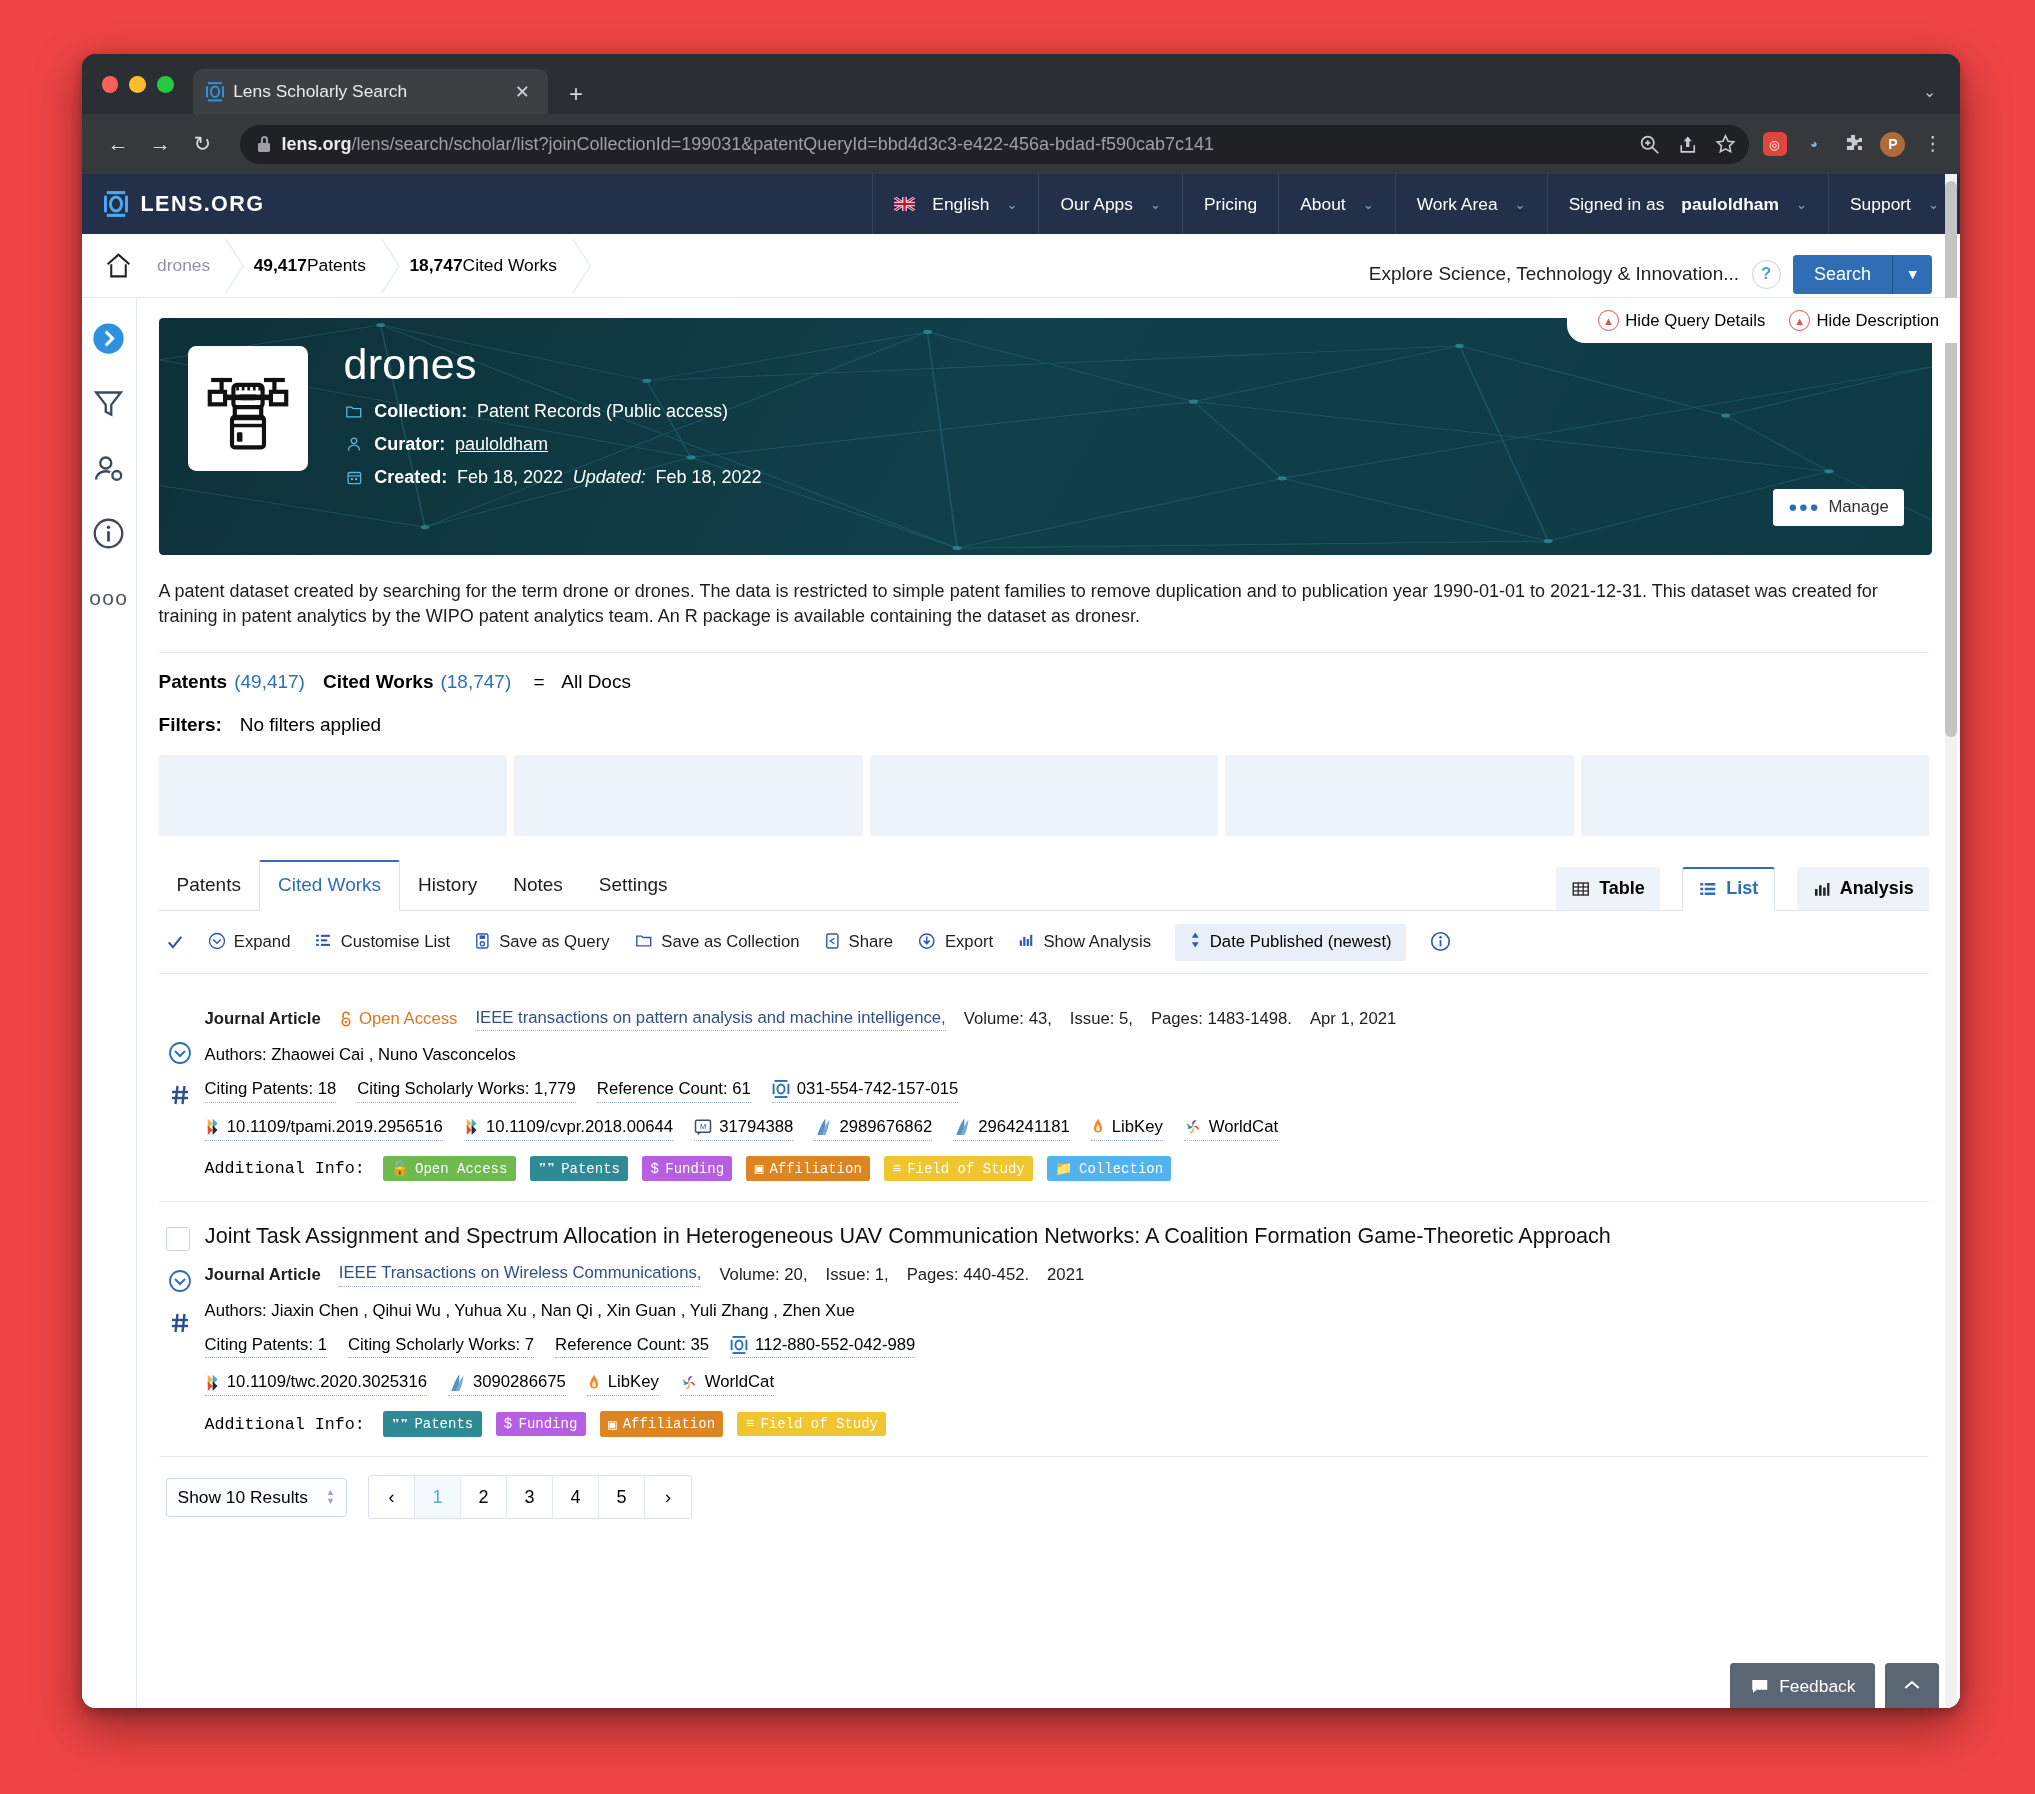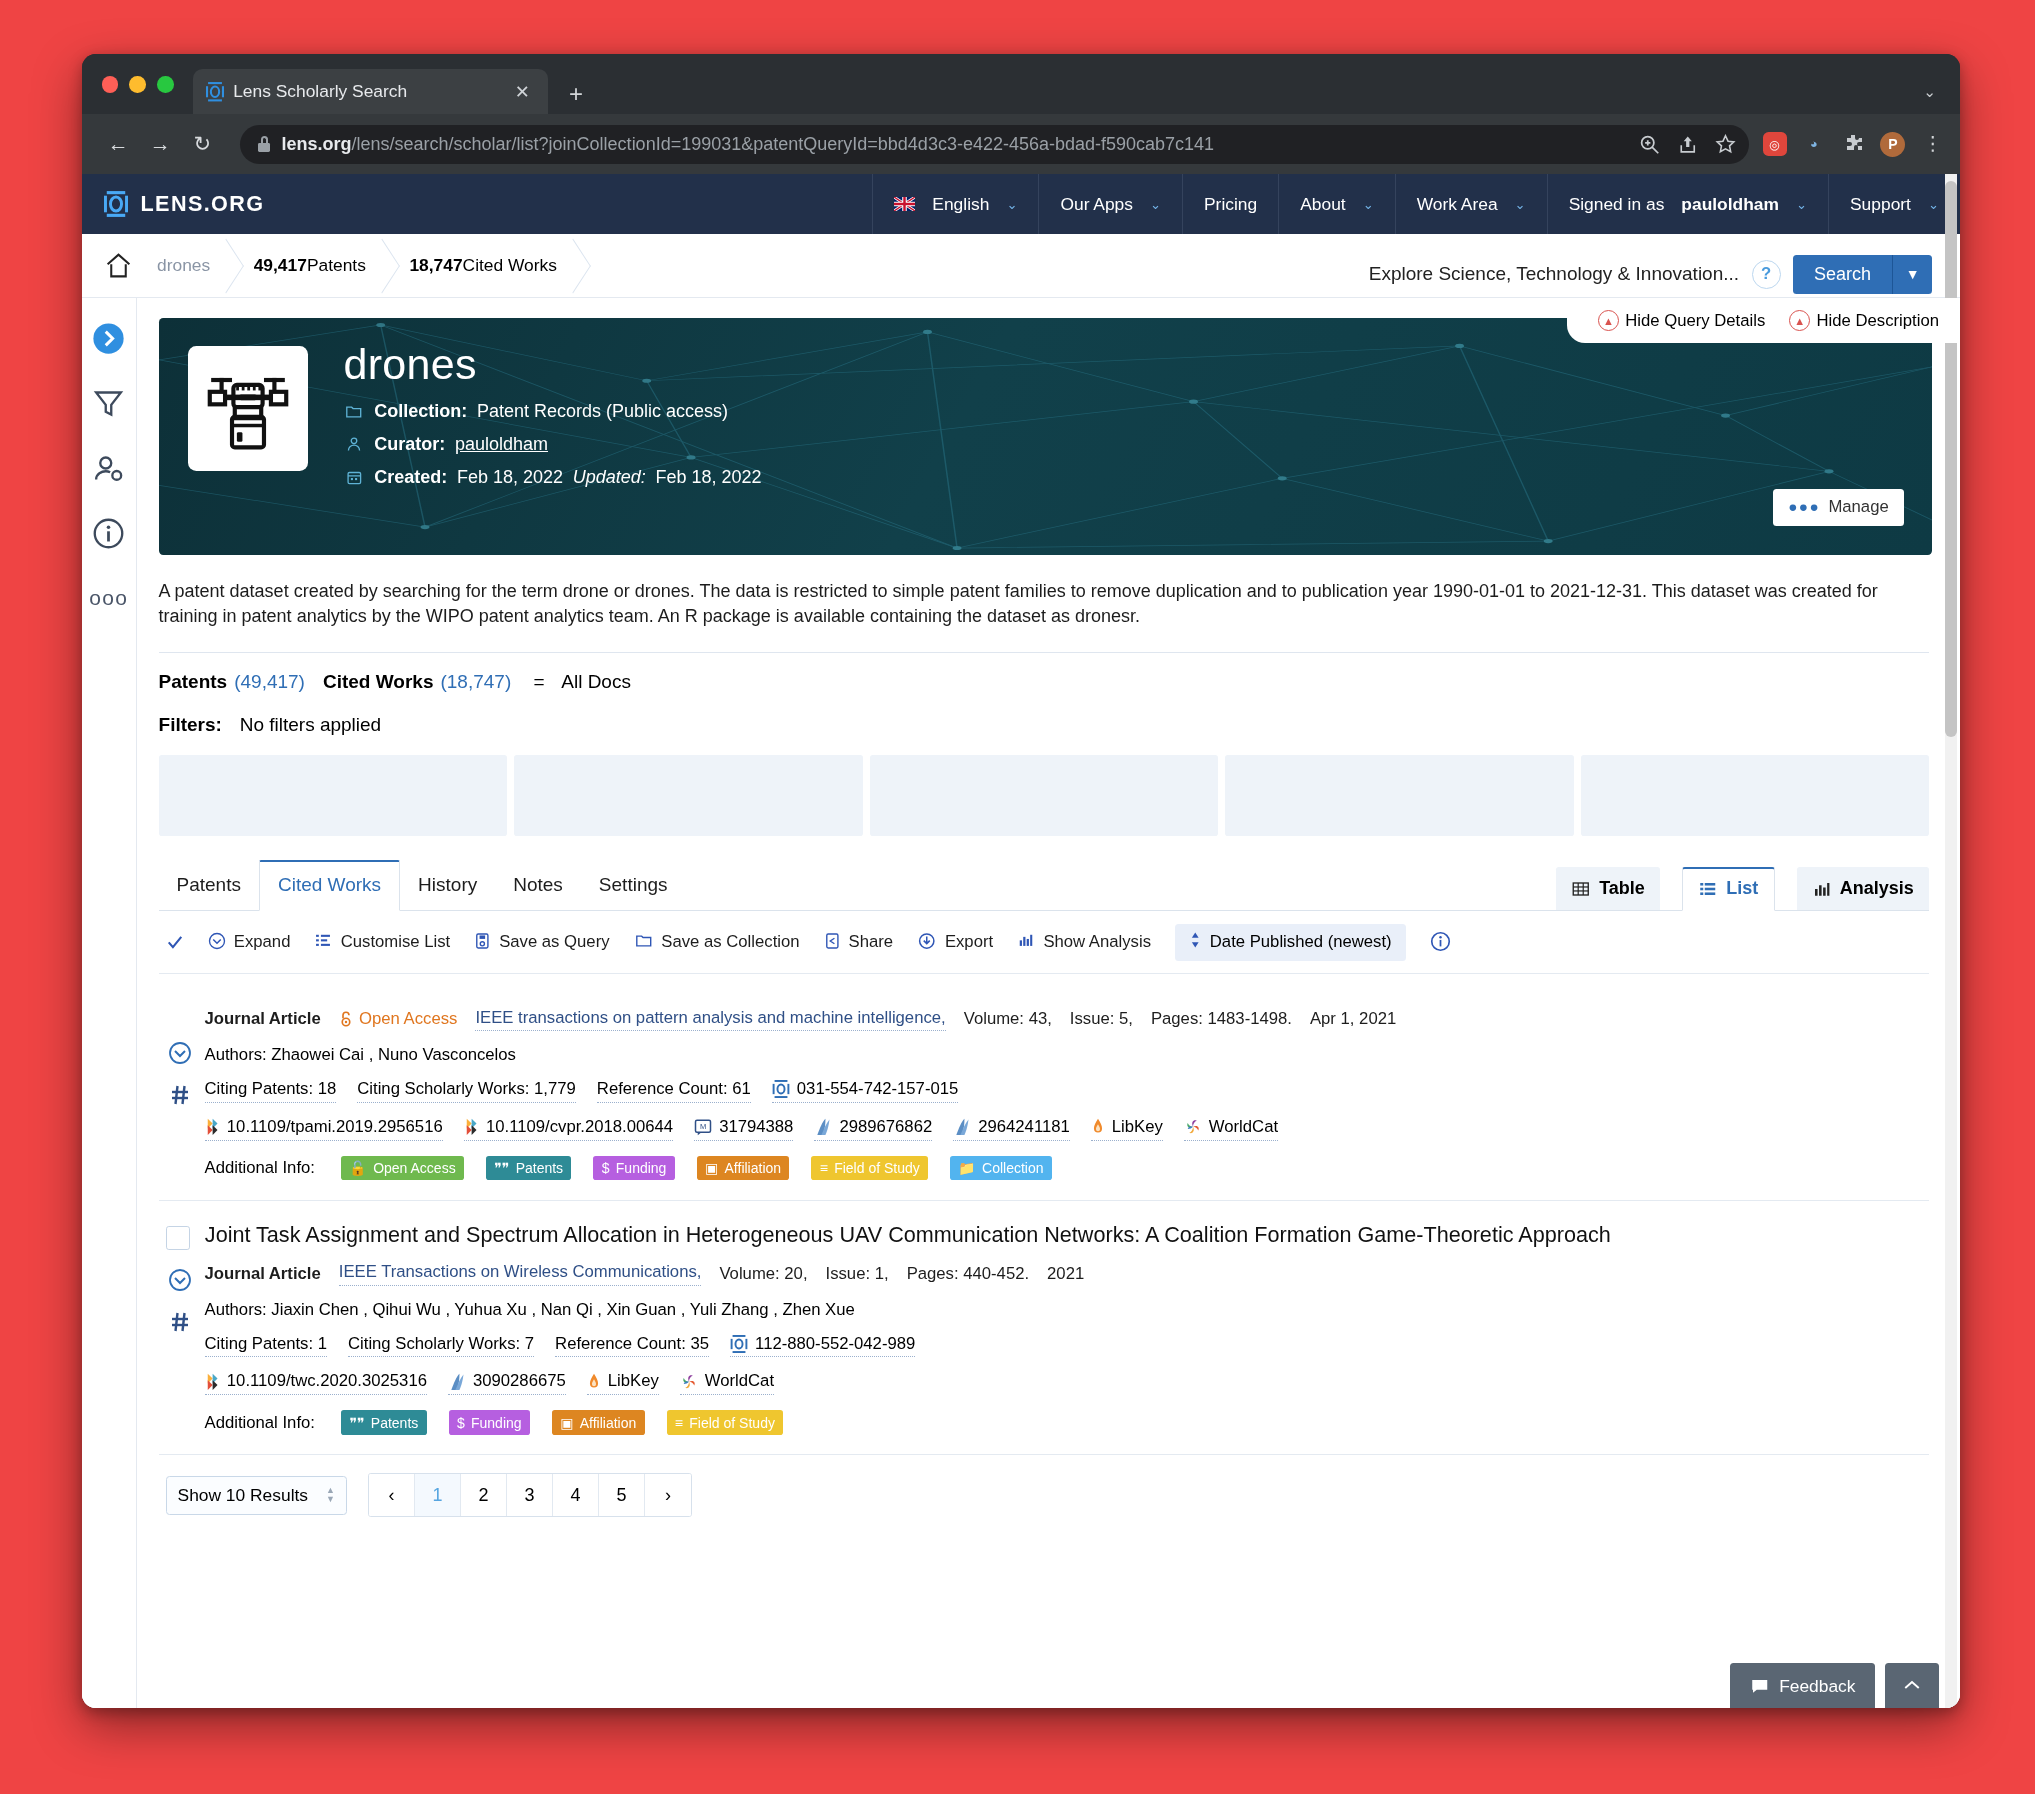--- a/index.html
+++ b/index.html
@@ -170,21 +170,21 @@
   .rtitle { font-size: 21.6px; color:#111; line-height: 1.25; }
   .rbody { margin-left: 39px; }
   .rline { display:flex; align-items:center; flex-wrap:wrap; gap: 0 18px; margin-top: 12.5px; font-size: 16.7px; color:#1d1d1d; }
   .jtype { font-weight: 700; }
   .oa { color:#e0761f; display:flex; align-items:center; gap: 6.3px; }
   .srclink { color:#2f4f86; border-bottom: 1.4px dotted #9bb0cd; padding-bottom: 2.1px; }
   .authors { margin-top: 14px; font-size: 16.7px; }
   .idrow { margin-top: 14px; display:flex; align-items:center; gap: 21px; flex-wrap:wrap; font-size: 16.7px; }
   .idrow .unit { display:flex; align-items:center; gap: 7px; border-bottom: 1.4px dotted #9bb0cd; padding-bottom: 2.8px; }
   .lens-ic { width: 18px; height: 18px; }
-  .chipsrow { margin-top: 15.3px; display:flex; align-items:center; gap: 22px; flex-wrap:wrap; font-size: 16.7px; }
+  .chipsrow { margin-top: 15.3px; display:flex; align-items:center; gap: 14px; flex-wrap:wrap; font-size: 16.7px; font-family: Liberation Mono, monospace; }
   .chip { color:#fff; border-radius: 2.8px; padding: 4.2px 8.3px; display:flex; align-items:center; gap: 6.3px; font-size: 14px; }
   .addlabel { font-size: 16.7px; margin-right: 4.2px; }
   .rowicons { position:absolute; left: 9.7px; top: 67px; display:flex; flex-direction:column; gap: 18px; align-items:center; color:#2f6eb5; }
 
   
   .pagerow { margin: 0 31px 0 22px; padding: 18px 7px; display:flex; align-items:center; gap: 21px; }
   .showsel {
     border: 0.7px solid #c9d8e8; background:#fbfdff; border-radius: 3.5px; padding: 8.3px 11px;
     display:flex; align-items:center; gap: 18px; font-size: 17.4px;
   }

